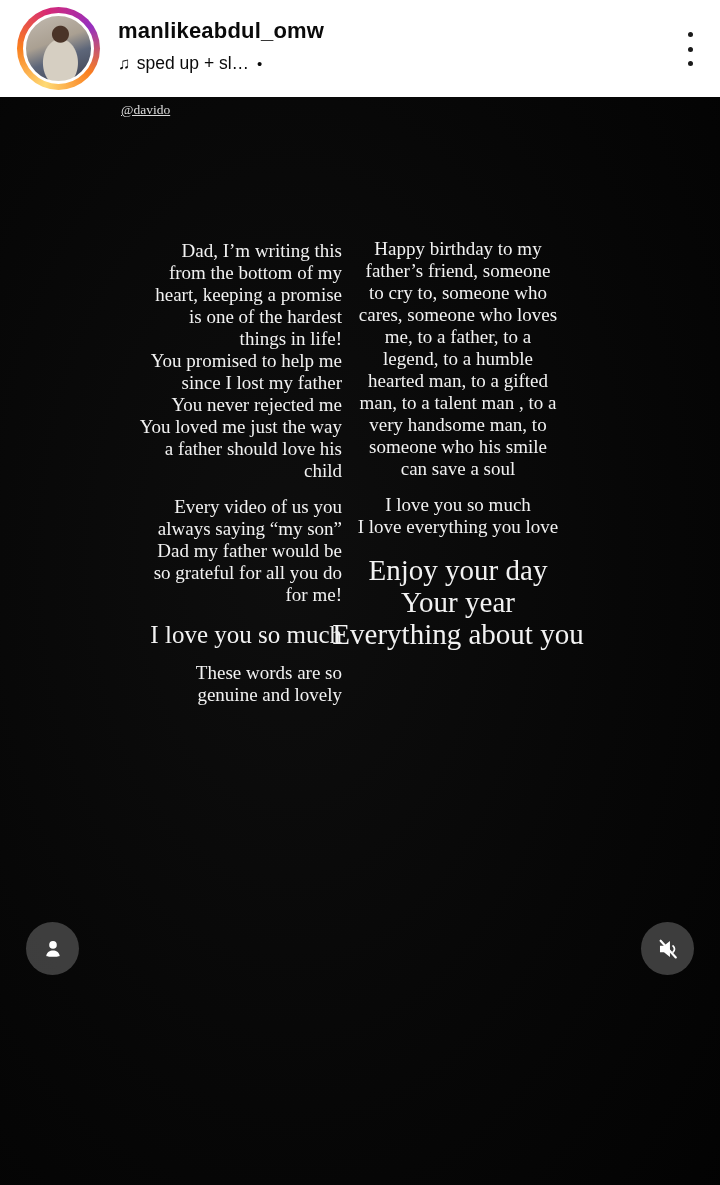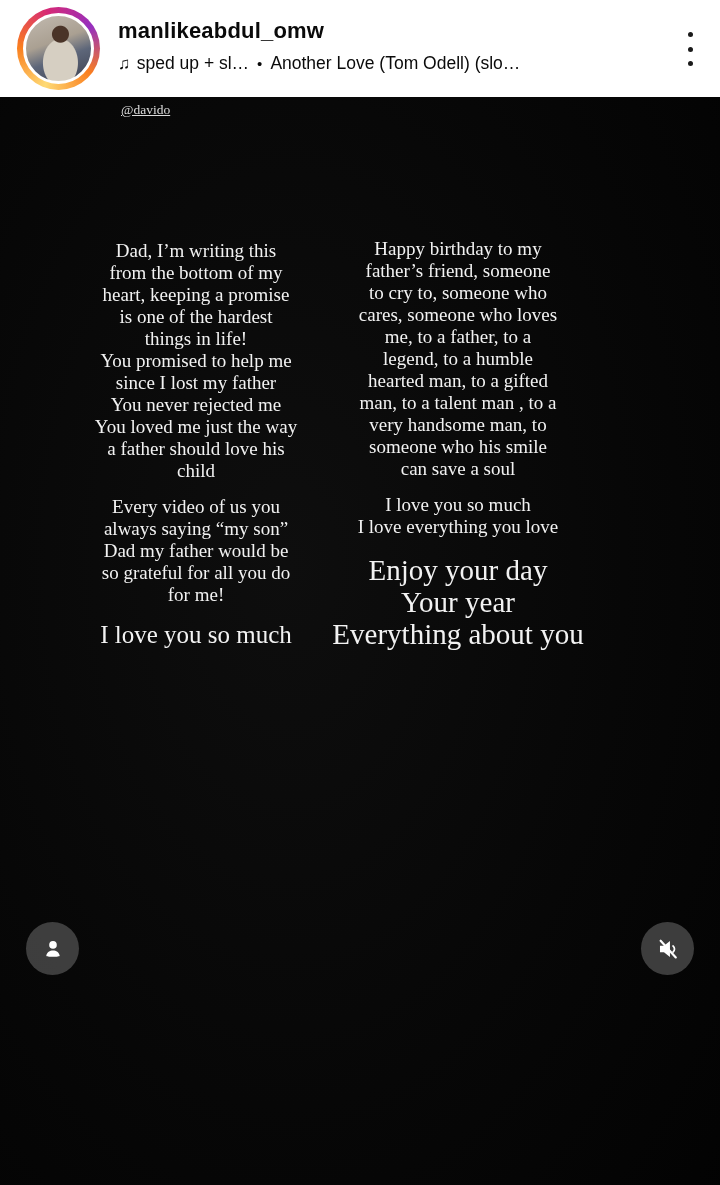--- a/index.html
+++ b/index.html
@@ -25,21 +25,21 @@
   .kebab { position:absolute; right:18px; top:29px; width:24px; height:40px; display:flex;
     flex-direction:column; align-items:center; justify-content:space-between; padding:3px 0; cursor:pointer; }
   .kebab i { width:5px; height:5px; border-radius:50%; background:#1a1a1a; }
 
   
   .post-image { position:relative; width:720px; height:1164px;
     background:radial-gradient(ellipse at 40% 40%, #0e0e0e 0%, #070707 55%, #020202 100%); }
   .mention { position:absolute; left:121px; top:5px; color:#dcdcdc; font-size:13.5px;
     font-family:"Liberation Serif", serif; text-decoration:underline; }
   .col { position:absolute; text-align:center; color:#f2f2f2; font-family:"Liberation Serif", serif; }
-  .col-left  { left:66px;  top:143px; width:260px; }
+  .col-left  { left:82px;  top:143px; width:260px;text-align:right; }
   .col-right { left:325px; top:141px; width:266px; }
   .body { white-space:pre-line; font-size:19px; line-height:22px; }
   .big25 { white-space:pre-line; font-size:25px; line-height:30px; }
   .big23 { white-space:pre-line; font-size:29px; line-height:32px; }
   .col-left .body { margin-bottom:14px; }
   .col-left .big25 { margin:4px 0 12px; }
   .col-left .p4 { margin-bottom:22px; }
   .col-right .p2 { margin-top:14px; }
   .col-right .big { margin-top:16px; }
   .col-right .p4 { margin-top:24px; }
@@ -83,21 +83,20 @@
   <header class="post-header">
     <div class="avatar-ring">
       <div class="avatar-photo"></div>
     </div>
     <div class="header-text">
       <div class="username-line">manlikeabdul_omw</div>
       <div class="music-line">
         <span class="music-note">♫</span>
         <span>sped up + sl…</span>
         <span class="music-dot">•</span>
-        <span>Another Love (Tom Odell) (slo…</span>
       </div>
     </div>
     <div class="kebab">
         <i></i>
         <i></i>
         <i></i>
       </div>
   </header>
 
   <div class="post-image">
@@ -114,20 +113,22 @@
 You never rejected me
 You loved me just the way
 a father should love his
 child</p>
       <p class="body">Every video of us you
 always saying “my son”
 Dad my father would be
 so grateful for all you do
 for me!</p>
       <p class="big25">I love you so much</p>
+      <p class="body">These words are so
+genuine and lovely</p>
     </div>
 
     <div class="col col-right">
       <p class="body">Happy birthday to my
 father’s friend, someone
 to cry to, someone who
 cares, someone who loves
 me, to a father, to a
 legend, to a humble
 hearted man, to a gifted

